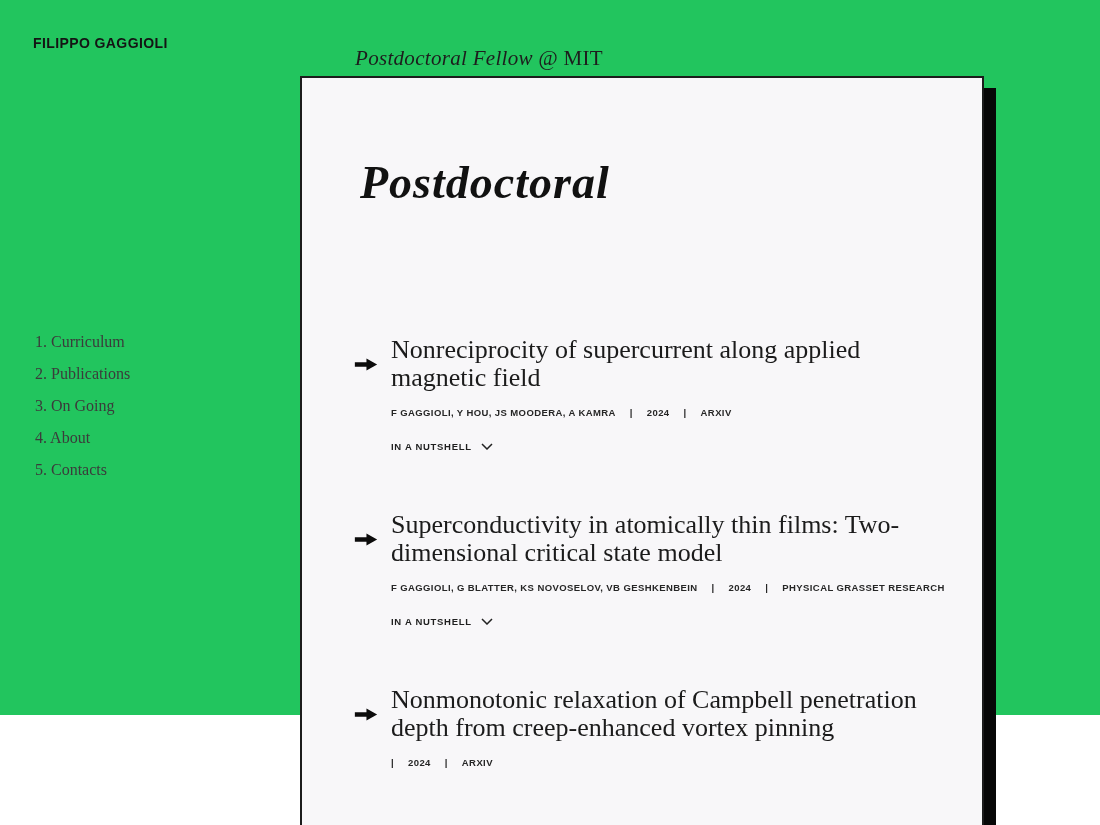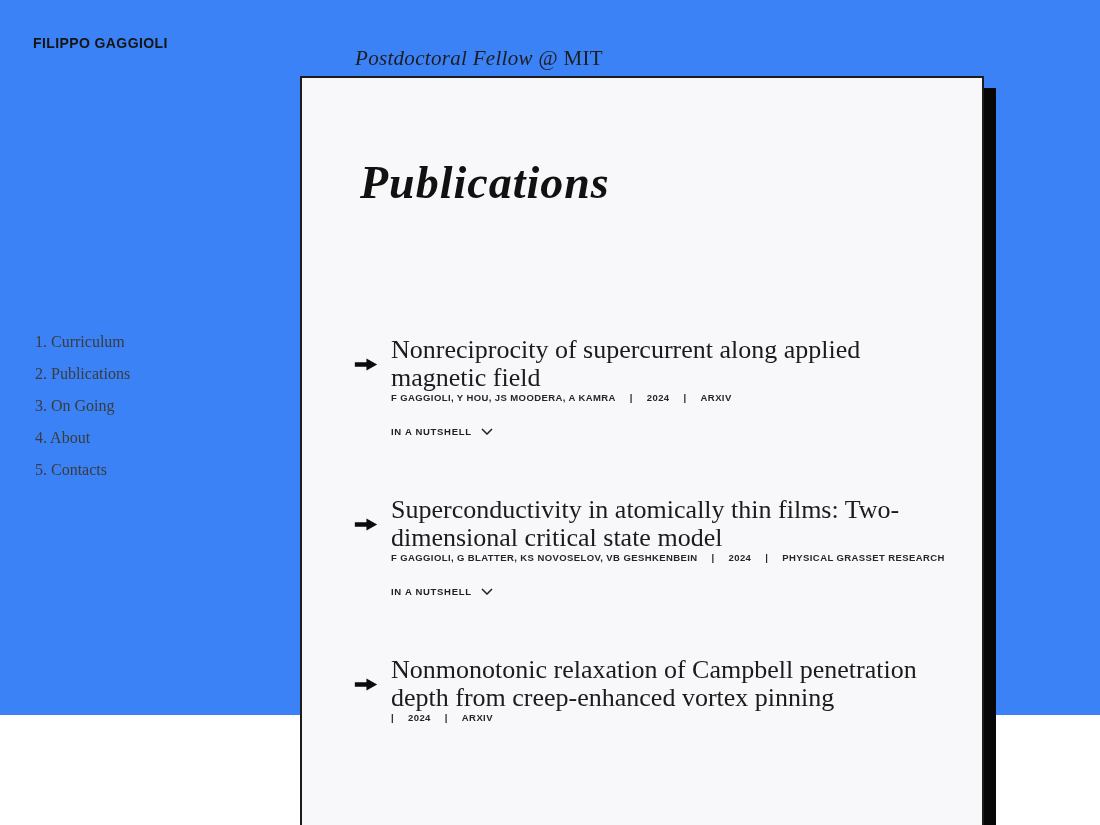--- a/index.html
+++ b/index.html
@@ -1,18 +1,18 @@
 <!DOCTYPE html>
 <html><head>
 <meta charset="utf-8">
 <style>
   * { margin: 0; padding: 0; box-sizing: border-box; }
   html, body { width: 1100px; height: 825px; overflow: hidden; background: #ffffff;
                font-family: "Liberation Sans", sans-serif; }
-  .page { position: relative; width: 1100px; height: 715px; background: #3b82f6; }
+  .page { position: relative; width: 1100px; height: 715px; background: #22c55e; }
 
   
   .header-name { position: absolute; left: 33px; top: 33px;
                  font: 700 14px/20px "Liberation Sans", sans-serif;
                  letter-spacing: 0.4px; color: #141414; cursor: pointer; }
   .header-role { position: absolute; left: 355px; top: 44px;
                  font: italic 400 21px/28px "Liberation Serif", serif;
                  color: #1d1d1d; letter-spacing: 0.3px; }
   .header-role .org { font-style: normal; }
 
@@ -30,21 +30,21 @@
   .panel-title { font: italic 700 46px/46px "Liberation Serif", serif;
                  color: #111111; letter-spacing: 1px; margin: 0 0 130px 6px; }
 
   
   .pub { display: flex; margin-bottom: 58px; }
   .pub-arrow { flex: 0 0 37px; padding-top: 22px; }
   .pub-arrow svg { display: block; width: 24px; height: 13px; }
   .pub-body { flex: 1 1 auto; min-width: 0; }
   .pub-title { font: 400 26px/27.5px "Liberation Serif", serif; color: #1b1b1b;
                max-width: 545px; cursor: pointer; }
-  .pub-meta { display: flex; align-items: flex-start; gap: 14px; margin-top: 0;
+  .pub-meta { display: flex; align-items: flex-start; gap: 14px; margin-top: 15px;
               font: 600 9.5px/13px "Liberation Sans", sans-serif;
               letter-spacing: 0.4px; color: #262626; white-space: nowrap; }
   .pub-authors { max-width: 424px; white-space: normal; }
   .pub-nutshell { margin-top: 21px; display: flex; align-items: center; gap: 9px;
                   font: 600 9.5px/13px "Liberation Sans", sans-serif;
                   letter-spacing: 0.7px; color: #1f1f1f; cursor: pointer; }
   .pub-nutshell svg { display: block; width: 12px; height: 7px; }
 </style>
 </head>
 <body>
@@ -59,21 +59,21 @@
     <div class="side-item">1. Curriculum</div>
     <div class="side-item">2. Publications</div>
     <div class="side-item">3. On Going</div>
     <div class="side-item">4. About</div>
     <div class="side-item">5. Contacts</div>
   </nav>
 
   <div class="panel-shadow"></div>
 
   <section class="panel">
-    <h1 class="panel-title">Publications</h1>
+    <h1 class="panel-title">Postdoctoral</h1>
 
     <article class="pub">
       <div class="pub-arrow">
         <svg viewBox="0 0 24 14">
             <path d="M0 4.6 H12.5 V0.5 L24 7 L12.5 13.5 V9.4 H0 Z" fill="#0c0c0c"></path>
           </svg>
       </div>
       <div class="pub-body">
         <div class="pub-title">Nonreciprocity of supercurrent along applied magnetic field</div>
         <div class="pub-meta">

